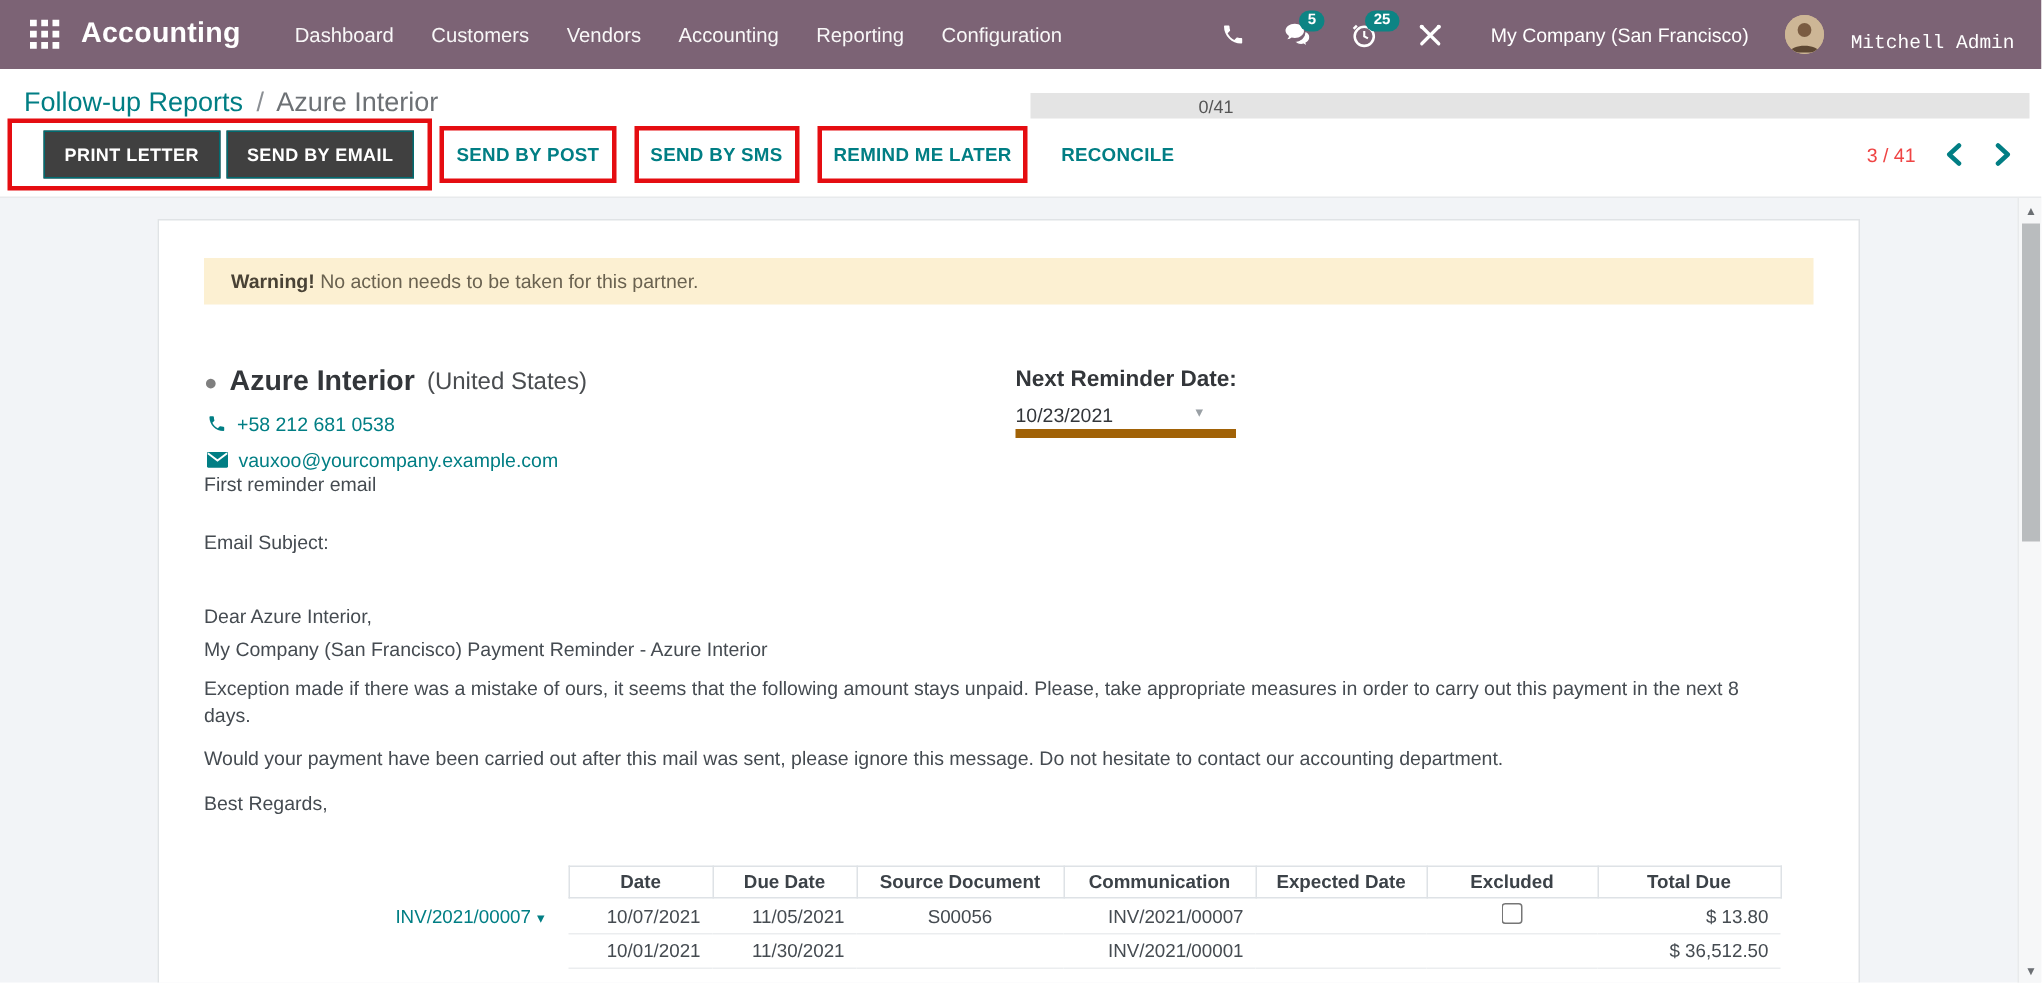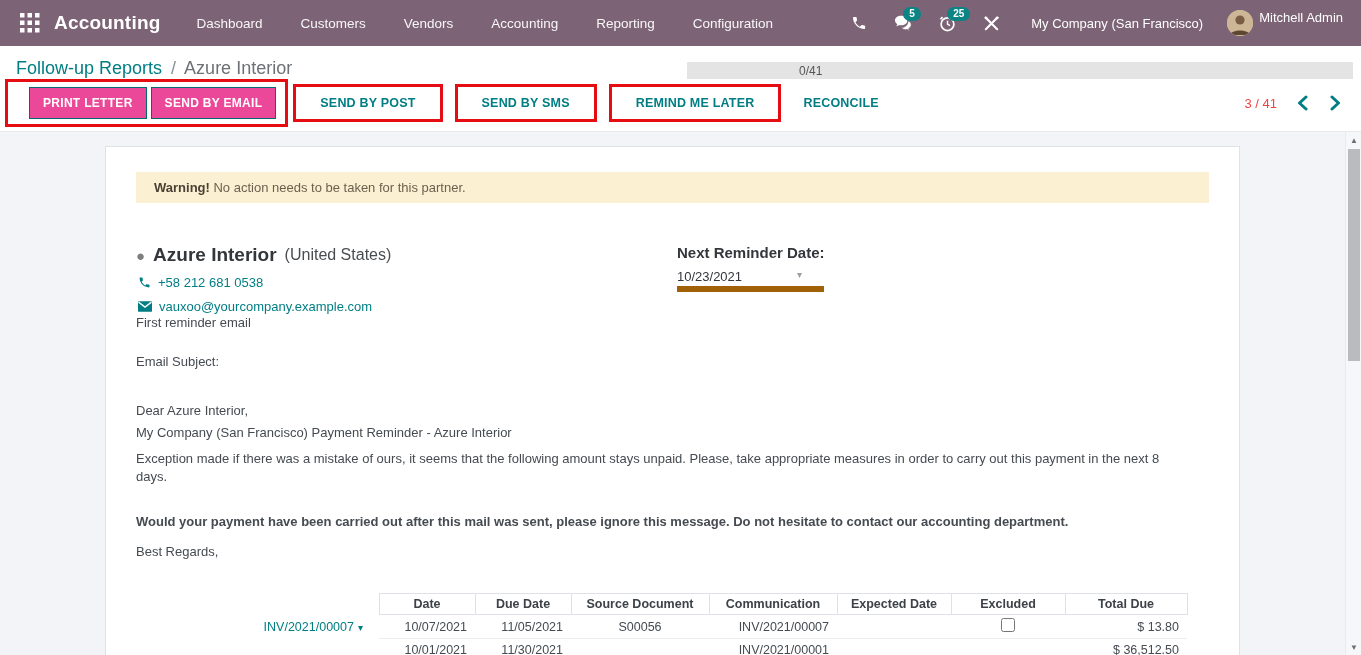--- a/index.html
+++ b/index.html
@@ -4,46 +4,46 @@
 <style>
   * { margin:0; padding:0; box-sizing:border-box; }
   html,body { width:1361px; height:655px; overflow:hidden;
     font-family:"Liberation Sans", sans-serif; background:#fff; }
 
   
   .navbar { height:46px; background:#7c6375; display:flex; align-items:center;
     padding:0 14px; color:#fff; position:relative; }
   .apps-icon { width:20px; height:20px; margin:0 14px 0 6px; cursor:pointer; }
   .brand { font-size:19px; font-weight:bold; letter-spacing:.2px; margin-right:36px; cursor:pointer; }
-  .nav-menu { display:flex; gap:38px; font-size:13.5px; }
+  .nav-menu { display:flex; gap:25px; font-size:13.5px; }
   .nav-menu span { cursor:pointer; opacity:.95; }
   .systray { margin-left:auto; display:flex; align-items:center; gap:24px; }
   .tray-icon { position:relative; width:20px; height:18px; cursor:pointer; display:flex; align-items:center; justify-content:center; }
   .badge { position:absolute; top:-7px; left:10px; background:#0d8484; color:#fff;
     font-size:10px; font-weight:bold; border-radius:9px; padding:2px 6px; line-height:1; }
   .company { font-size:13px; cursor:pointer; margin-left:6px; }
-  .userblock { display:flex; align-items:flex-start; gap:6px; cursor:pointer; margin-right:4px; }
+  .userblock { display:flex; align-items:flex-end; gap:18px; cursor:pointer; margin-right:4px;font-family:Liberation Mono, monospace; }
   .avatar { width:26px; height:26px; border-radius:50%; overflow:hidden; background:#c9b18e; }
   .username { font-size:13px; }
 
   
   .control-panel { background:#fff; position:relative; border-bottom:1px solid #e8eaec; }
   .breadcrumb { padding:12px 16px 2px; font-size:18px; }
   .breadcrumb .parent { color:#017e84; cursor:pointer; }
   .breadcrumb .sep { color:#8b8f94; padding:0 4px; }
   .breadcrumb .current { color:#6d7175; }
   .progressbar { position:absolute; top:16px; right:8px; width:666px; height:17px;
     background:#e4e4e4; font-size:12px; color:#555; }
   .progressbar span { position:absolute; left:112px; top:2px; }
 
   .actions-row { display:flex; align-items:center; padding:2px 14px 8px 5px; height:50px; }
   .hl { border:3px solid #e50d11; display:flex; align-items:center; }
   .hl-group { padding:5px 9px 5px 21px; gap:4px; }
-  .hl-single { padding:3px 18px; margin-left:12px; }
-  .btn-primary { background:#ec4899; border:1px solid #016b70; color:#fff; font-size:12px;
+  .hl-single { padding:3px 2px; margin-left:12px; }
+  .btn-primary { background:#404040; border:1px solid #016b70; color:#fff; font-size:12px;
     font-weight:bold; letter-spacing:.3px; padding:8px 13px; cursor:pointer;
     font-family:"Liberation Sans",sans-serif; }
   .btn-link { background:none; border:none; color:#017e84; font-size:12.5px; font-weight:bold;
     letter-spacing:.2px; padding:6px 6px; cursor:pointer; font-family:"Liberation Sans",sans-serif; white-space:nowrap; }
   .reconcile { margin-left:16px; }
   .pager { margin-left:auto; display:flex; align-items:center; gap:20px; }
   .pager-value { font-size:13px; color:#ef4444; }
   .pager-arrows { display:flex; gap:22px; margin-right:6px; }
   .pager-arrows svg { cursor:pointer; }
 
@@ -70,21 +70,21 @@
   .reminder-field input { border:none; outline:none; width:120px; font-size:13px;
     color:#33363a; font-family:"Liberation Sans",sans-serif; background:transparent; }
   .caret { color:#9aa0a5; font-size:10px; cursor:pointer; }
 
   .mailtext { font-size:13px; color:#454b51; line-height:1.35; }
   .mt-level { }
   .mt-subjlabel { margin-top:21px; }
   .mt-subject { margin-top:4px; }
   .mt-greeting { margin-top:32px; }
   .mt-body1 { margin-top:9px; max-width:1048px; }
-  .mt-body2 { margin-top:28px;font-weight:bold; }
+  .mt-body2 { margin-top:12px; }
   .mt-closing { margin-top:12px; }
 
   
   .invoice-table { margin-top:33px; border-collapse:collapse; table-layout:fixed; }
   .invoice-table th { border:1px solid #dee2e6; font-size:12.5px; color:#3c4248;
     text-align:center; padding:3px 6px; font-weight:bold; }
   .invoice-table th.nob, .invoice-table td.nob { border:none; background:transparent; }
   .invoice-table td { font-size:12.5px; color:#454b51; padding:3px 8px; height:23px;
     border-bottom:1px solid #ebedef; }
   td.ref-cell { text-align:right; padding-right:16px; }

